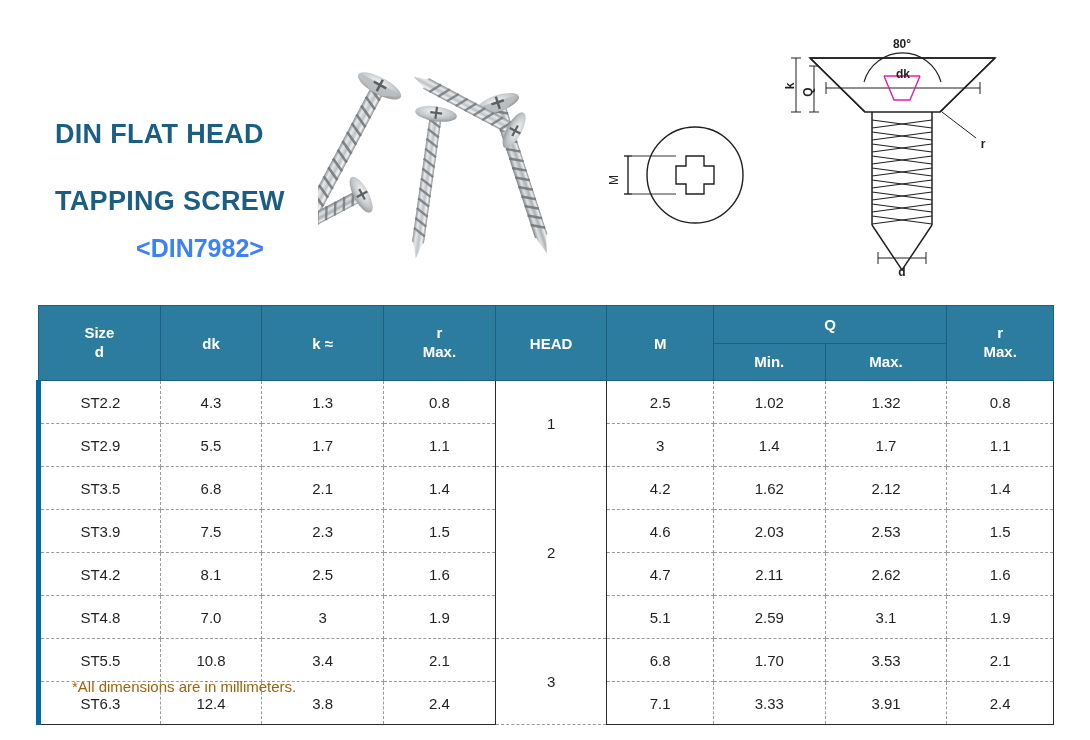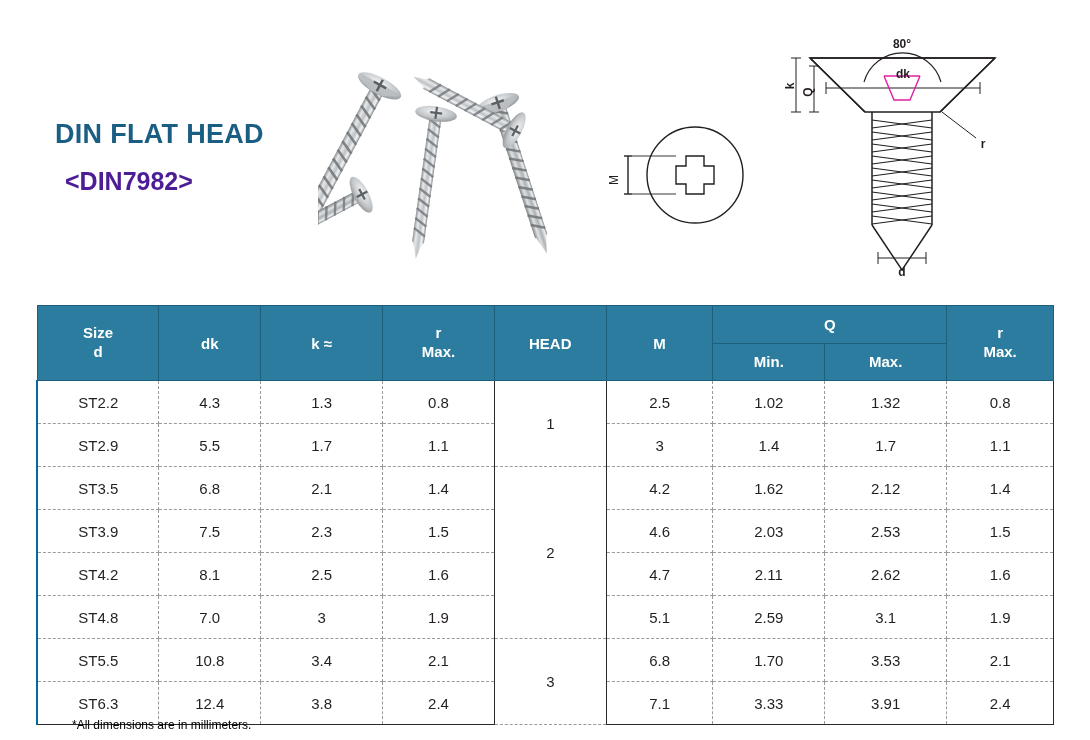--- a/index.html
+++ b/index.html
@@ -31,24 +31,24 @@
   .title-line {
     font-size: 27px;
     font-weight: bold;
     color: #1b5e84;
     letter-spacing: 0.3px;
     line-height: 1.22;
     margin-top: 34px;
   }
   .subtitle {
     margin-top: 16px;
-    text-align: left;
+    text-align: center;
     font-size: 25px;
     font-weight: bold;
-    color: #4c1d95;
+    color: #3b82f6;
     padding-left: 10px;
   }
 
   
   .photo {
     position: absolute;
     left: 318px;
     top: 40px;
     width: 250px;
     height: 240px;
@@ -104,49 +104,49 @@
     line-height: 1.25;
   }
   table.spec tbody td {
     height: 38px;
     padding: 2px 2px;
     border-style: dashed;
     border-width: 1px;
     border-color: #9a9a9a;
   }
   table.spec tbody tr td:first-child {
-    border-left: 2px solid #0369a1;
+    border-left: 5px solid #0369a1;
   }
   table.spec tbody tr td:last-child {
     border-right: 1px solid #2a2a2a;
   }
   table.spec tbody tr:last-child td {
     border-bottom: 1px solid #2a2a2a;
   }
   td.punch {
     border-left: 1px solid #2a2a2a !important;
     border-right: 1px solid #2a2a2a !important;
   }
   td.solid-left { border-left: 1px solid #2a2a2a !important; }
   .note {
     position: absolute;
     left: 72px;
     top: 678px;
-    font-size: 12px;
-    color: #000000;
-    margin-top: 40px;
+    font-size: 15px;
+    color: #a16207;
   }
 </style>
 </head>
 <body>
 
 <div class="page">
 
   <div class="title-block">
     <div class="title-line">DIN FLAT HEAD</div>
+    <div class="title-line">TAPPING SCREW</div>
     <div class="subtitle">&lt;DIN7982&gt;</div>
   </div>
 
   <div class="photo">
     <svg width="250" height="240" viewBox="0 0 250 240" xmlns="http://www.w3.org/2000/svg">
       <defs>
         <linearGradient id="metal" x1="0" y1="0" x2="1" y2="0">
           <stop offset="0%" stop-color="#8e9295"></stop>
           <stop offset="25%" stop-color="#e6e8e9"></stop>
           <stop offset="55%" stop-color="#bfc3c6"></stop>

